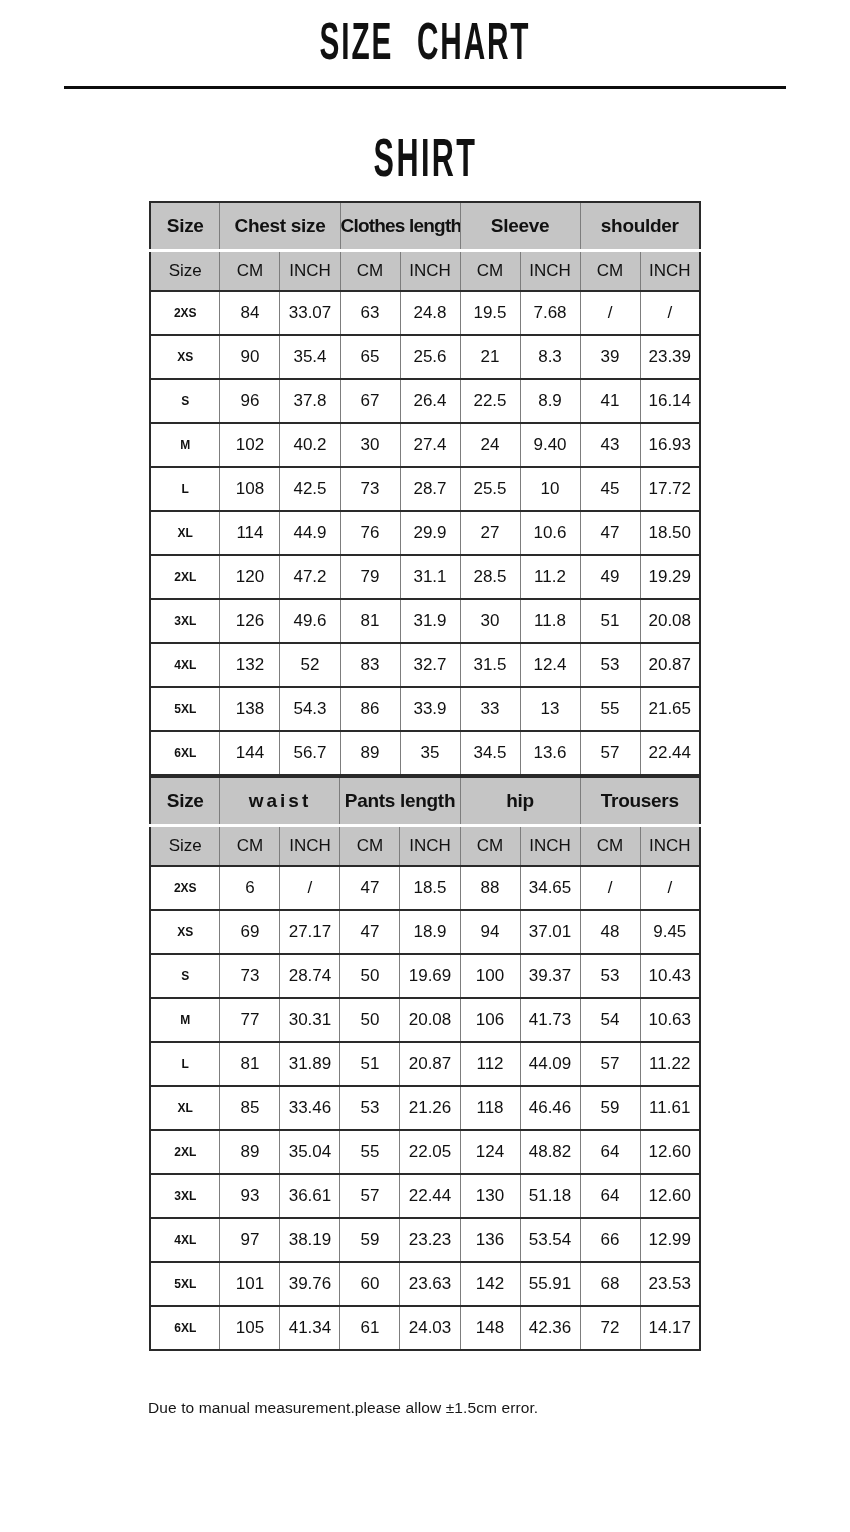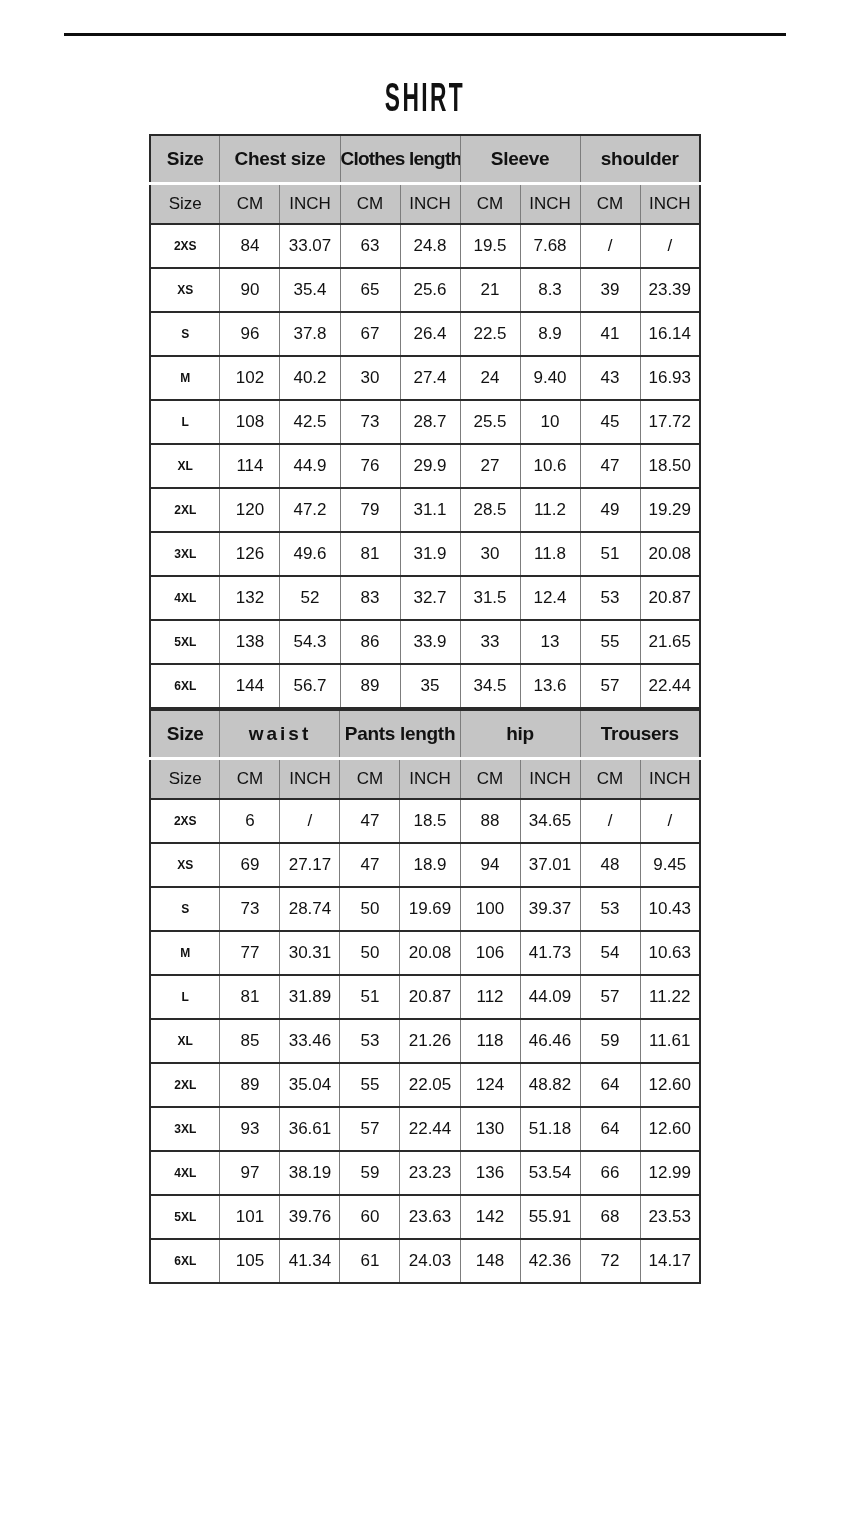--- a/index.html
+++ b/index.html
@@ -37,21 +37,21 @@
   .title-divider {
     width: 722px;
     height: 3px;
     background: var(--divider, #0d0d0d);
     margin: 17px auto 0 auto;
   }
   .section-title {
     margin: 0;
     padding: 0;
     text-align: center;
-    font-size: 38px;
+    font-size: 51px;
     font-weight: bold;
     line-height: 1.1;
     white-space: nowrap;
   }
   .section-title .condensed {
     display: inline-block;
     transform: scaleX(0.60) scaleY(1.05);
     transform-origin: center;
     letter-spacing: 4px;
   }
@@ -116,20 +116,21 @@
   .notes p {
     margin: 0 0 9px 0;
     line-height: 1.15;
   }
 </style>
 </head>
 <body>
 
 <div class="page">
 
+  <h1 class="page-title"><span class="condensed">SIZE CHART</span></h1>
 
   <div class="title-divider"></div>
 
   <section>
     <h2 class="section-title shirt-title"><span class="condensed">SHIRT</span></h2>
 
     <table class="size-table shirt">
       <colgroup>
         <col class="c-size">
           <col class="c-val">
@@ -441,16 +442,17 @@
             <td>148</td>
             <td>42.36</td>
             <td>72</td>
             <td>14.17</td>
           </tr>
         </tbody>
     </table>
   </section>
 
   <footer class="notes">
+    <p>Due to manual measurement.please allow ±1.5cm error.</p>
 
   </footer>
 
 </div>
 
 </body></html>

